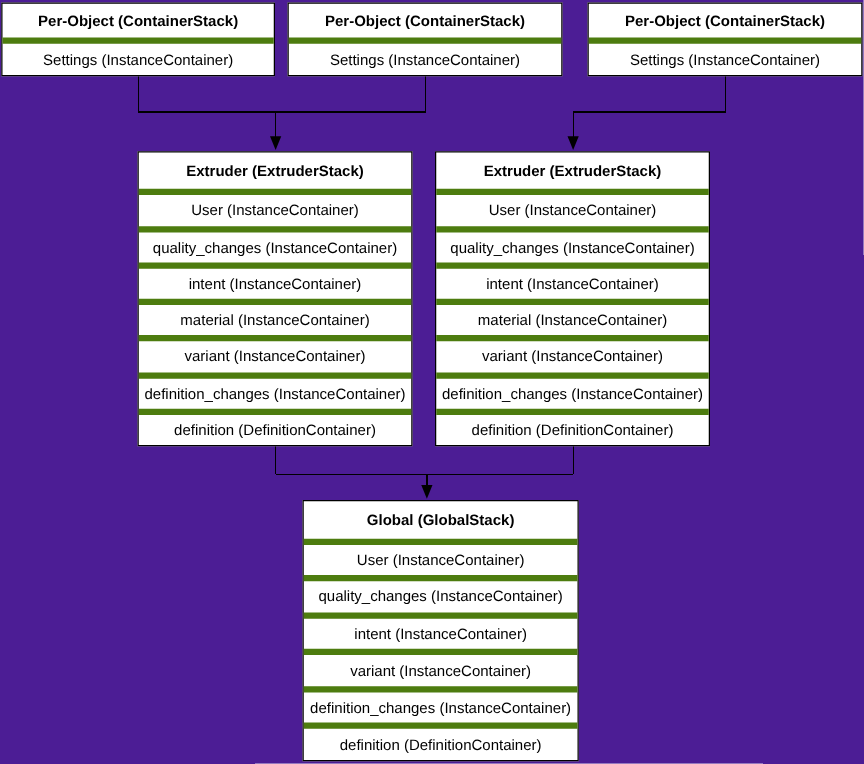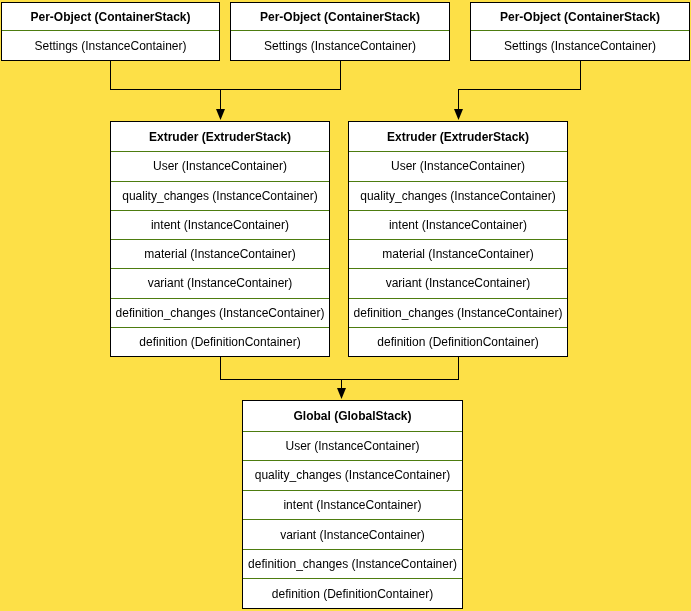--- a/index.html
+++ b/index.html
@@ -4,21 +4,21 @@
 <style>
   html, body {
     margin: 0;
     padding: 0;
     background: #ffffff;
   }
   .canvas {
     position: relative;
     width: 691px;
     height: 611px;
-    background: #fde047;
+    background: #4c1d95;
     font-family: "Liberation Sans", sans-serif;
     font-size: 12px;
     color: #000000;
     overflow: hidden;
   }
   .edges {
     position: absolute;
     left: 0;
     top: 0;
     pointer-events: none;
@@ -32,21 +32,21 @@
   }
   .node .hdr {
     font-weight: bold;
     display: flex;
     align-items: center;
     justify-content: center;
     white-space: nowrap;
     overflow: hidden;
   }
   .node .row {
-    border-top: 1px solid #4d7c0f;
+    border-top: 5px solid #4d7c0f;
     display: flex;
     align-items: center;
     justify-content: center;
     white-space: nowrap;
     overflow: hidden;
   }
   
   .po1 { left: 1px;   top: 2px;   width: 219px; height: 59px; grid-template-rows: 27px 1fr; }
   .po2 { left: 230px; top: 2px;   width: 220px; height: 59px; grid-template-rows: 27px 1fr; }
   .po3 { left: 470px; top: 2px;   width: 220px; height: 59px; grid-template-rows: 27px 1fr; }

